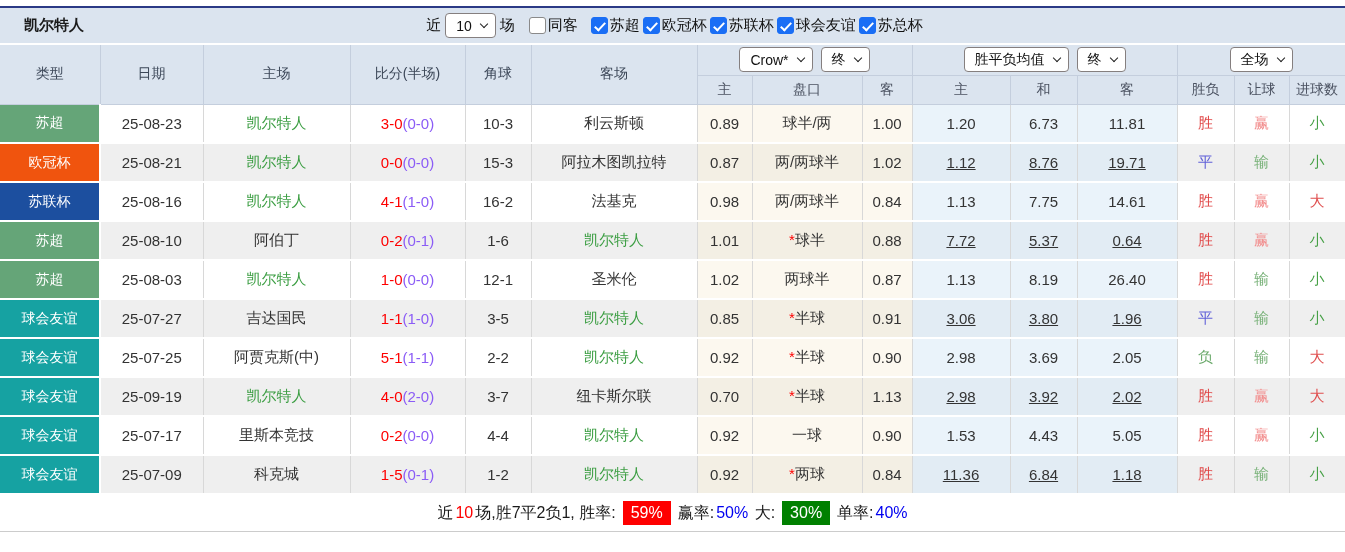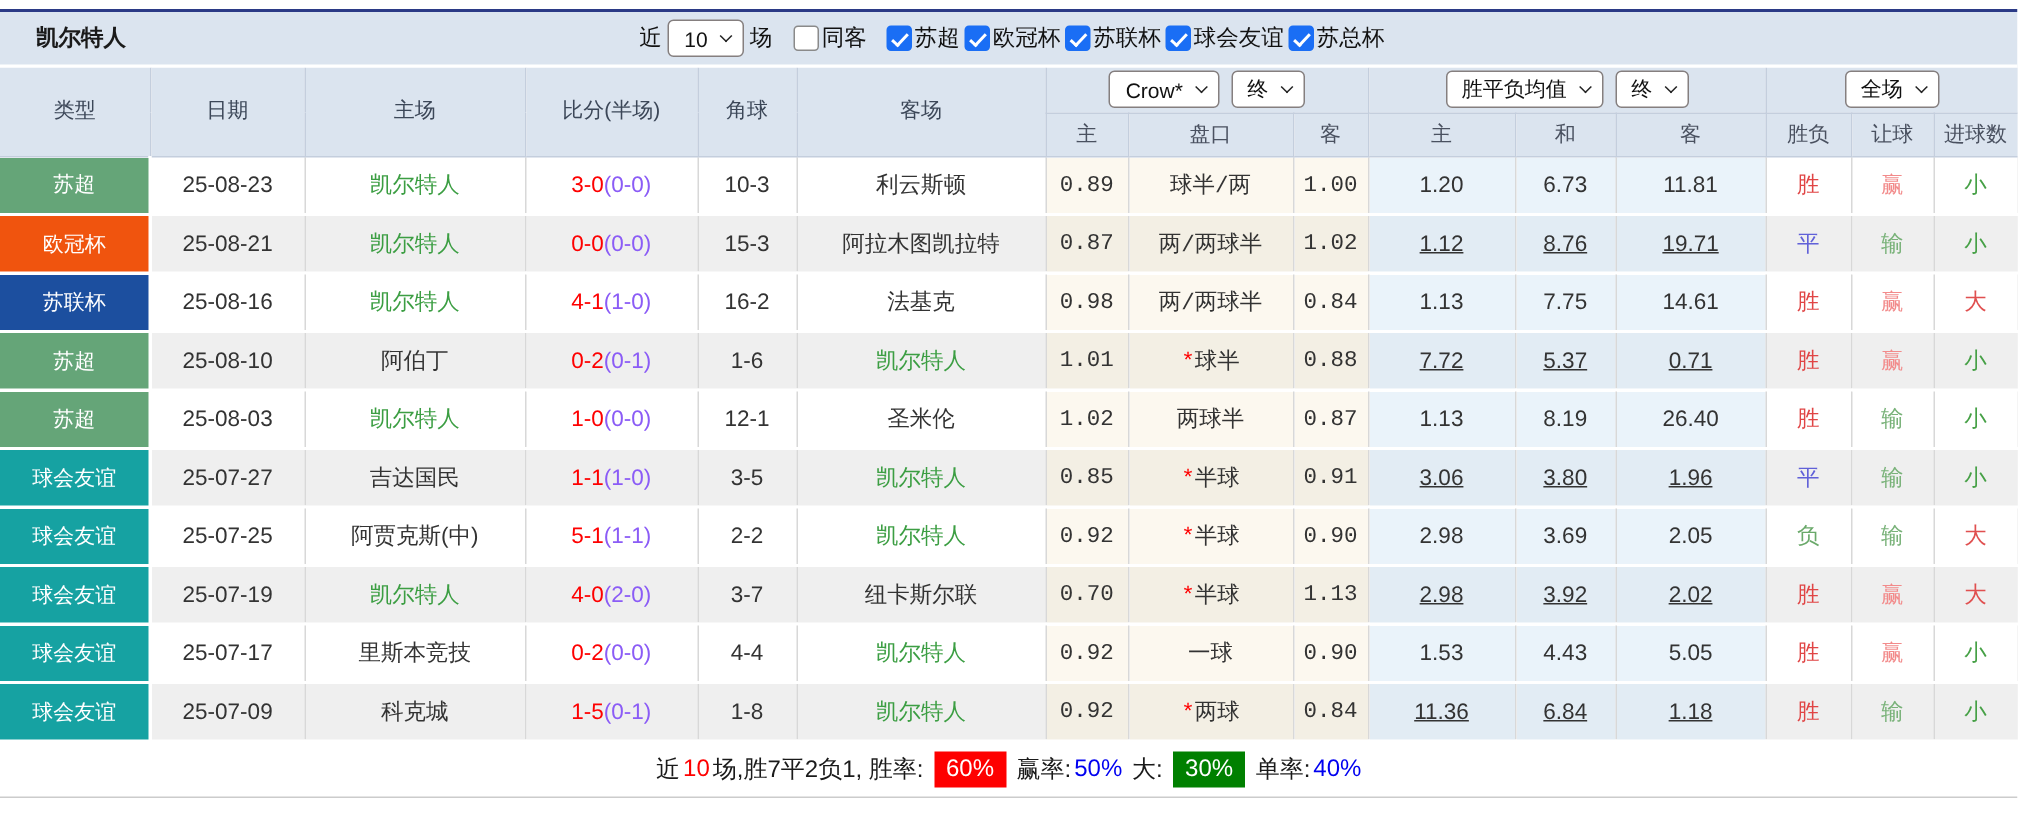--- a/index.html
+++ b/index.html
@@ -68,21 +68,21 @@
   tbody td {
     height:39px; text-align:center; font-size:15px; color:#333;
     border-right:1px solid #d8d8d8; border-bottom:2px solid #fff;
     white-space:nowrap; overflow:hidden; padding:0 2px;
     background:#fff;
   }
   tr.alt td { background:#efefef; }
   td.league {
     color:#fff; font-size:14px; border-right:2px solid #fff;
   }
-  td.cream  { background:#fcf8ef;font-family:Liberation Mono, monospace; }
+  td.cream  { background:#fcf8ef; }
   tr.alt td.cream { background:#f3efe4; }
   td.bluebg { background:#eaf3fa; }
   tr.alt td.bluebg { background:#e2ecf4;text-decoration:underline; }
   .self { color:var(--self_team,#3c9e43); }
   td.team { cursor:pointer; }
   .ft { color:var(--score,#fe0000); cursor:pointer; }
   .ht { color:#8b5cf6; }
   .star { color:var(--star,#fe0000); }
 
   
@@ -284,21 +284,21 @@
     </td>
     <td>1-6</td>
     <td class="team self">凯尔特人</td>
     <td class="cream">1.01</td>
     <td class="cream">
       <span class="star">*</span><span>球半</span>
     </td>
     <td class="cream">0.88</td>
     <td class="bluebg">7.72</td>
     <td class="bluebg">5.37</td>
-    <td class="bluebg">0.71</td>
+    <td class="bluebg">0.64</td>
     <td style="color: var(--win);">胜</td>
     <td style="color: var(--hwin);">赢</td>
     <td style="color: var(--small);">小</td>
   </tr>
         <tr>
     <td class="league" style="background: var(--league_suchao);">苏超</td>
     <td>25-08-03</td>
     <td class="team self">凯尔特人</td>
     <td>
       <span class="ft">1-0</span><span class="ht">(0-0)</span>
@@ -354,21 +354,21 @@
     <td class="cream">0.90</td>
     <td class="bluebg">2.98</td>
     <td class="bluebg">3.69</td>
     <td class="bluebg">2.05</td>
     <td style="color: var(--lose);">负</td>
     <td style="color: var(--hlose);">输</td>
     <td style="color: var(--big);">大</td>
   </tr>
         <tr class="alt">
     <td class="league" style="background: var(--league_youyi);">球会友谊</td>
-    <td>25-07-19</td>
+    <td>25-09-19</td>
     <td class="team self">凯尔特人</td>
     <td>
       <span class="ft">4-0</span><span class="ht">(2-0)</span>
     </td>
     <td>3-7</td>
     <td class="team">纽卡斯尔联</td>
     <td class="cream">0.70</td>
     <td class="cream">
       <span class="star">*</span><span>半球</span>
     </td>
@@ -401,42 +401,42 @@
     <td style="color: var(--hwin);">赢</td>
     <td style="color: var(--small);">小</td>
   </tr>
         <tr class="alt">
     <td class="league" style="background: var(--league_youyi);">球会友谊</td>
     <td>25-07-09</td>
     <td class="team">科克城</td>
     <td>
       <span class="ft">1-5</span><span class="ht">(0-1)</span>
     </td>
-    <td>1-8</td>
+    <td>1-2</td>
     <td class="team self">凯尔特人</td>
     <td class="cream">0.92</td>
     <td class="cream">
       <span class="star">*</span><span>两球</span>
     </td>
     <td class="cream">0.84</td>
     <td class="bluebg">11.36</td>
     <td class="bluebg">6.84</td>
     <td class="bluebg">1.18</td>
     <td style="color: var(--win);">胜</td>
     <td style="color: var(--hlose);">输</td>
     <td style="color: var(--small);">小</td>
   </tr>
       </tbody>
   </table>
 
   <div class="summary" id="summary-bar">
       <span class="seg seg-plain">近</span>
       <span class="seg seg-red">10</span>
       <span class="seg seg-plain">场,胜7平2负1, 胜率:</span>
-      <span class="seg seg-box-red">60%</span>
+      <span class="seg seg-box-red">59%</span>
       <span class="seg seg-plain">赢率:</span>
       <span class="seg seg-blue">50%</span>
       <span class="seg seg-plain"> 大:</span>
       <span class="seg seg-box-green">30%</span>
       <span class="seg seg-plain">单率:</span>
       <span class="seg seg-blue">40%</span>
     </div>
 </div>
 
 </body></html>

